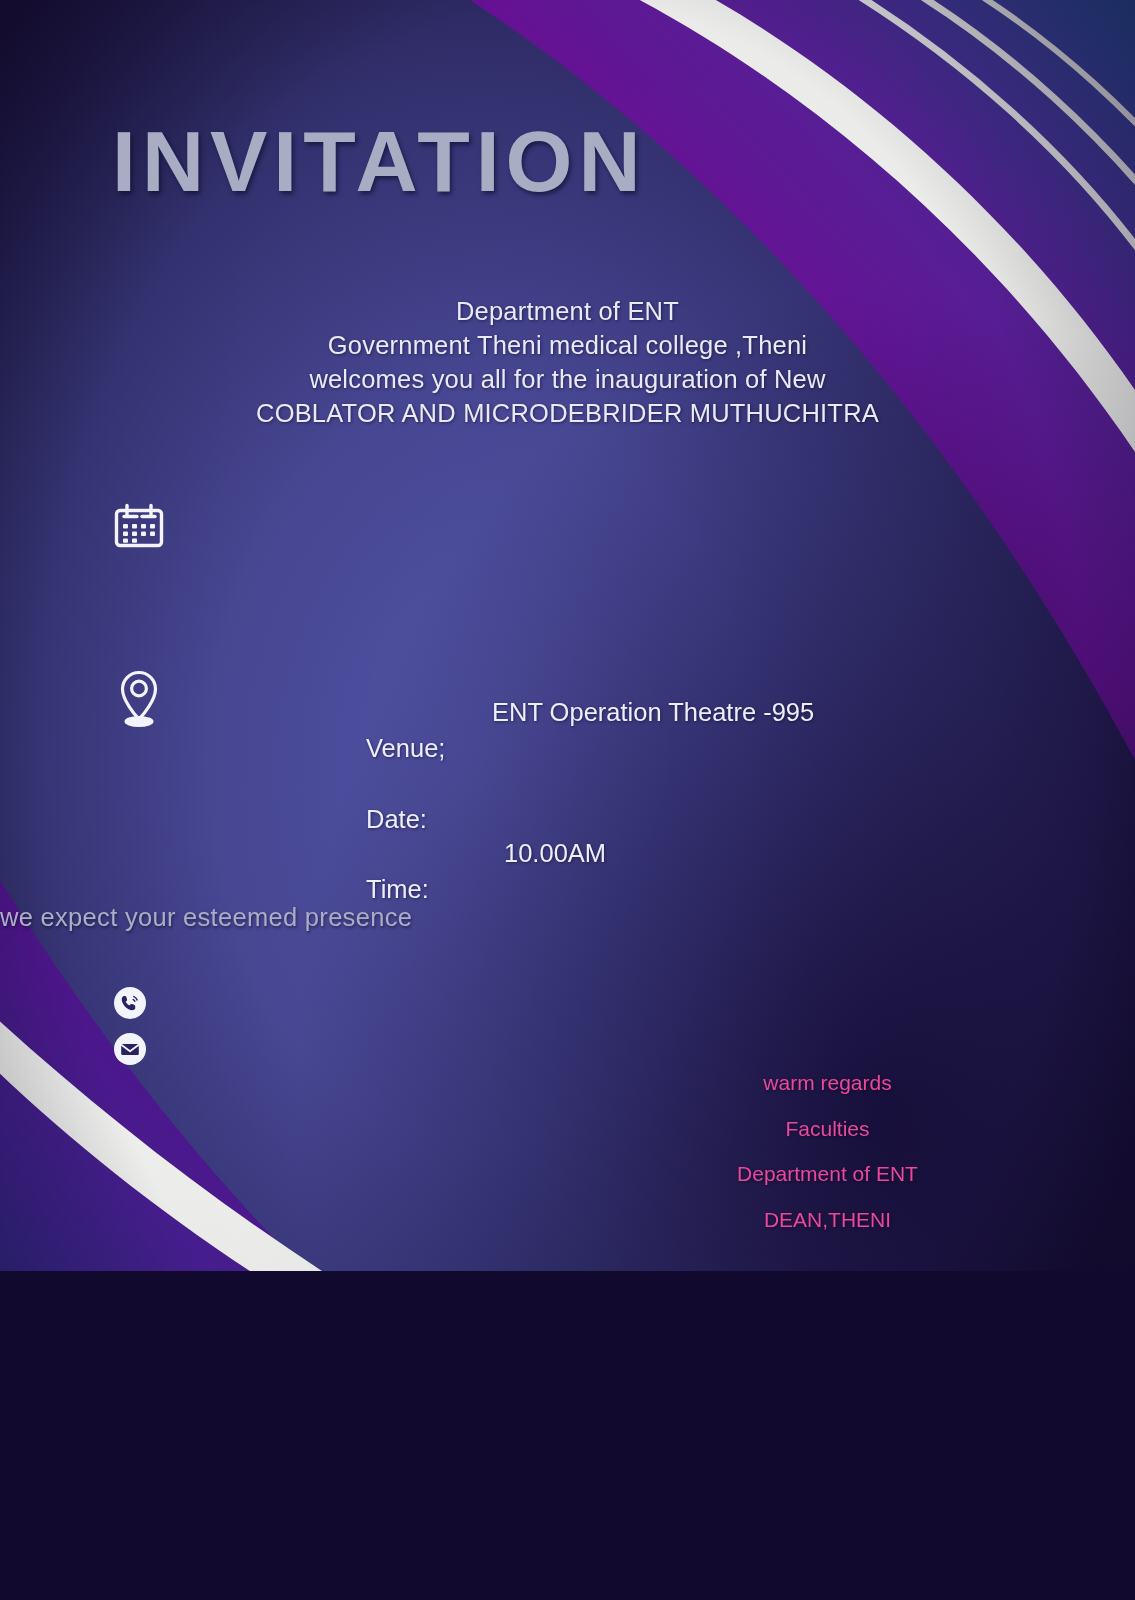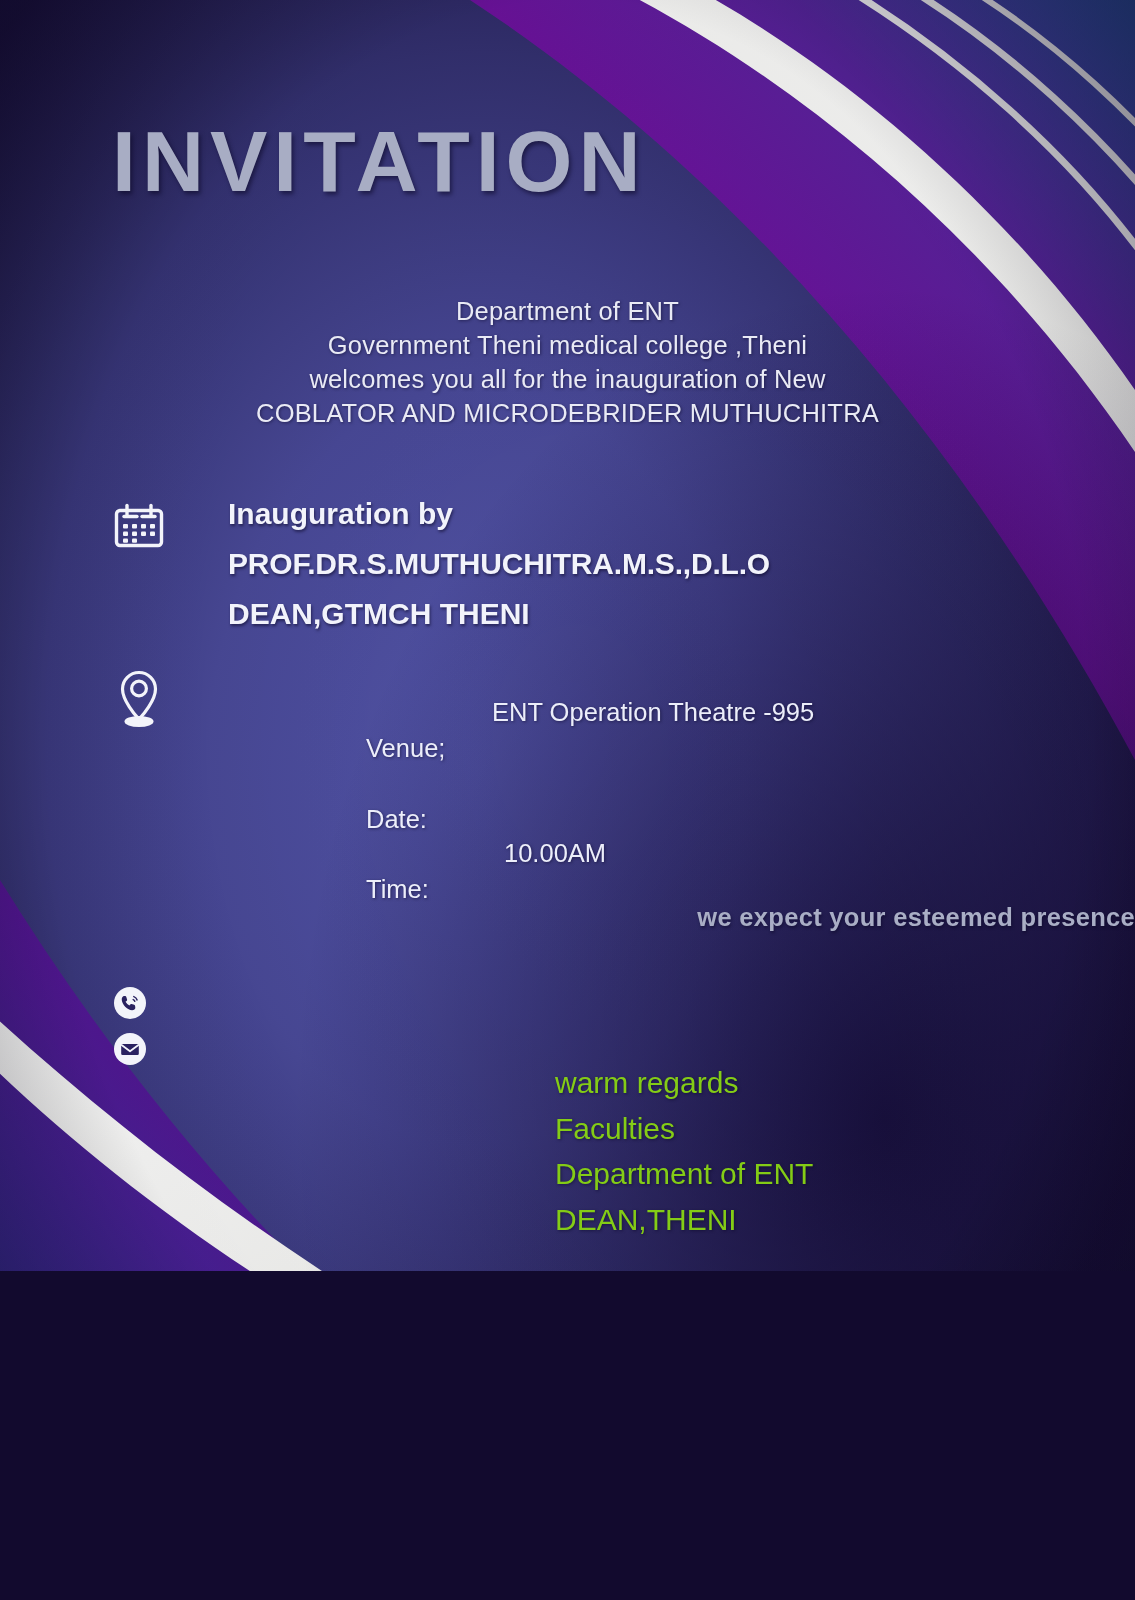--- a/index.html
+++ b/index.html
@@ -92,36 +92,36 @@
   #details .row { display: flex; white-space: nowrap; }
   #details .lbl { width: 126px; flex: none; margin-top: 36px; }
   #details .val { }
   #details .row-time .val { padding-left: 12px; }
 
   #tagline {
     position: absolute;
     left: 0;
     right: 0;
     top: 903px;
-    text-align: right;
+    text-align: left;
     color: #a9aec5;
-    font-weight: bold;
+    font-weight: normal;
     font-size: 25.5px;
     letter-spacing: .3px;
     text-shadow: 1px 2px 3px rgba(10,5,35,.5);
   }
 
   #regards {
     position: absolute;
     left: 555px;
     width: 545px;
     top: 1060px;
-    text-align: left;
-    color: #84cc16;
-    font-size: 30px;
+    text-align: center;
+    color: #ec4899;
+    font-size: 21px;
     line-height: 45.5px;
     text-shadow: 1px 1px 3px rgba(10,5,35,.5);
   }
   #regards div { white-space: nowrap; }
 
   
   .icon-cal {
     position: absolute;
     left: 110px;
     top: 497px;
@@ -274,25 +274,20 @@
           <rect x="13" y="34.6" width="5" height="4.4" rx="1"></rect>
           <rect x="22" y="34.6" width="5" height="4.4" rx="1"></rect>
           <rect x="31" y="34.6" width="5" height="4.4" rx="1"></rect>
           <rect x="40" y="34.6" width="5" height="4.4" rx="1"></rect>
           <rect x="13" y="41.4" width="5" height="4.4" rx="1"></rect>
           <rect x="22" y="41.4" width="5" height="4.4" rx="1"></rect>
         </g>
       </svg>
     </span>
 
-    <div id="inaug-block">
-      <div class="ln ln1">Inauguration by</div>
-      <div class="ln ln2">PROF.DR.S.MUTHUCHITRA.M.S.,D.L.O</div>
-      <div class="ln ln3">DEAN,GTMCH THENI</div>
-    </div>
 
     <span class="icon icon-pin">
       <svg width="52" height="62" viewBox="0 0 52 62">
         <ellipse cx="26" cy="53.5" rx="14.5" ry="5.6" fill="#f3f4fa"></ellipse>
         <path d="M26 4.5 c-9.1 0 -16.5 7.4 -16.5 16.5 c0 11.6 13.1 26.5 15.3 28.9 a1.6 1.6 0 0 0 2.4 0 C29.4 47.5 42.5 32.6 42.5 21 c0 -9.1 -7.4 -16.5 -16.5 -16.5 z" fill="none" stroke="#f3f4fa" stroke-width="3.2"></path>
         <circle cx="26" cy="20.5" r="7.4" fill="none" stroke="#f3f4fa" stroke-width="3.2"></circle>
       </svg>
     </span>
 
     <div id="details">

